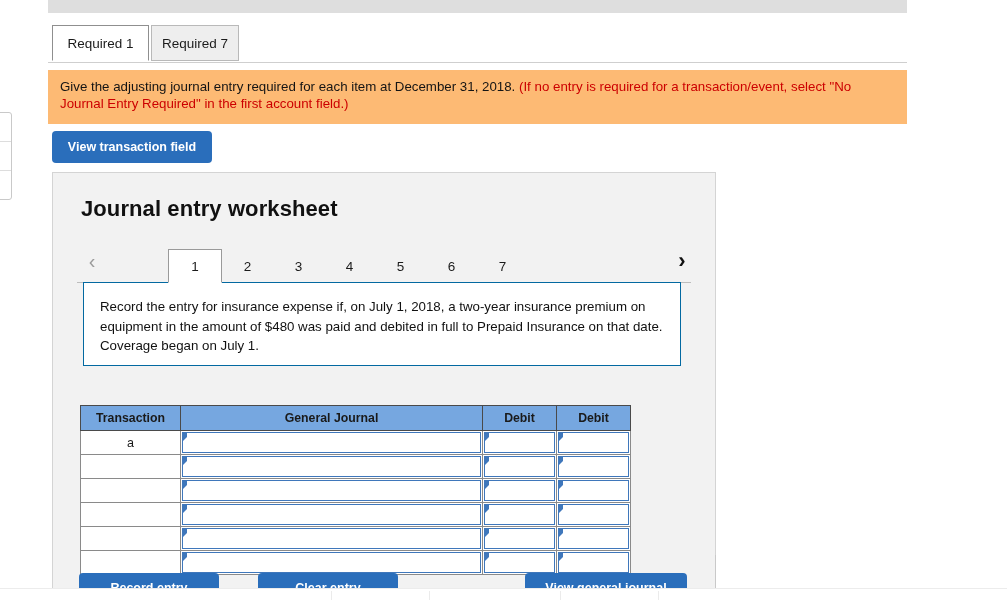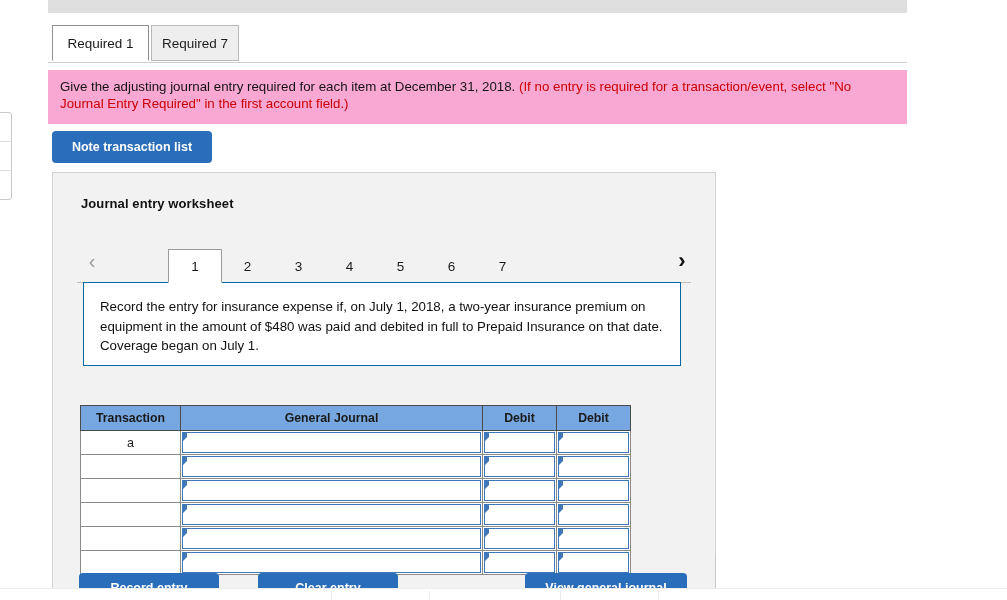--- a/index.html
+++ b/index.html
@@ -100,21 +100,21 @@
     z-index: 2;
   }
 
   
   #banner {
     position: absolute;
     left: 0;
     top: 57px;
     width: 859px;
     height: 54px;
-    background: #f9a8d4;
+    background: #fdba74;
     box-sizing: border-box;
     padding: 8px 12px 0 12px;
     font-size: 13.3px;
     line-height: 17px;
     color: #141414;
   }
   #banner .red { color: #cc0000; }
 
   
   #view-tx-btn {
@@ -142,21 +142,21 @@
     height: 416px;
     background: #f2f2f2;
     border: 1px solid #d4d4d4;
     border-bottom: none;
     box-sizing: border-box;
   }
   #ws-title {
     position: absolute;
     left: 28px;
     top: 23px;
-    font-size: 13px;
+    font-size: 22px;
     font-weight: bold;
     color: #111111;
     letter-spacing: 0.1px;
   }
 
   
   #pager {
     position: absolute;
     left: 0;
     top: 66px;
@@ -350,21 +350,21 @@
     <div id="tab-strip">
       <div class="strip-line"></div>
       <div class="req-tab active">Required 1</div>
       <div class="req-tab inactive">Required 7</div>
     </div>
 
     <div id="banner">
       <span>Give the adjusting journal entry required for each item at December 31, 2018. </span><span class="red">(If no entry is required for a transaction/event, select "No Journal Entry Required" in the first account field.)</span>
     </div>
 
-    <button id="view-tx-btn">Note transaction list</button>
+    <button id="view-tx-btn">View transaction field</button>
 
     <div id="worksheet">
 
       <div id="ws-title">Journal entry worksheet</div>
 
       <div id="pager">
         <div id="pager-baseline"></div>
         <div id="pager-prev">‹</div>
         <div id="pager-next">›</div>
         <div class="num-tab active" style="left:115px;width:54px;">1</div>

